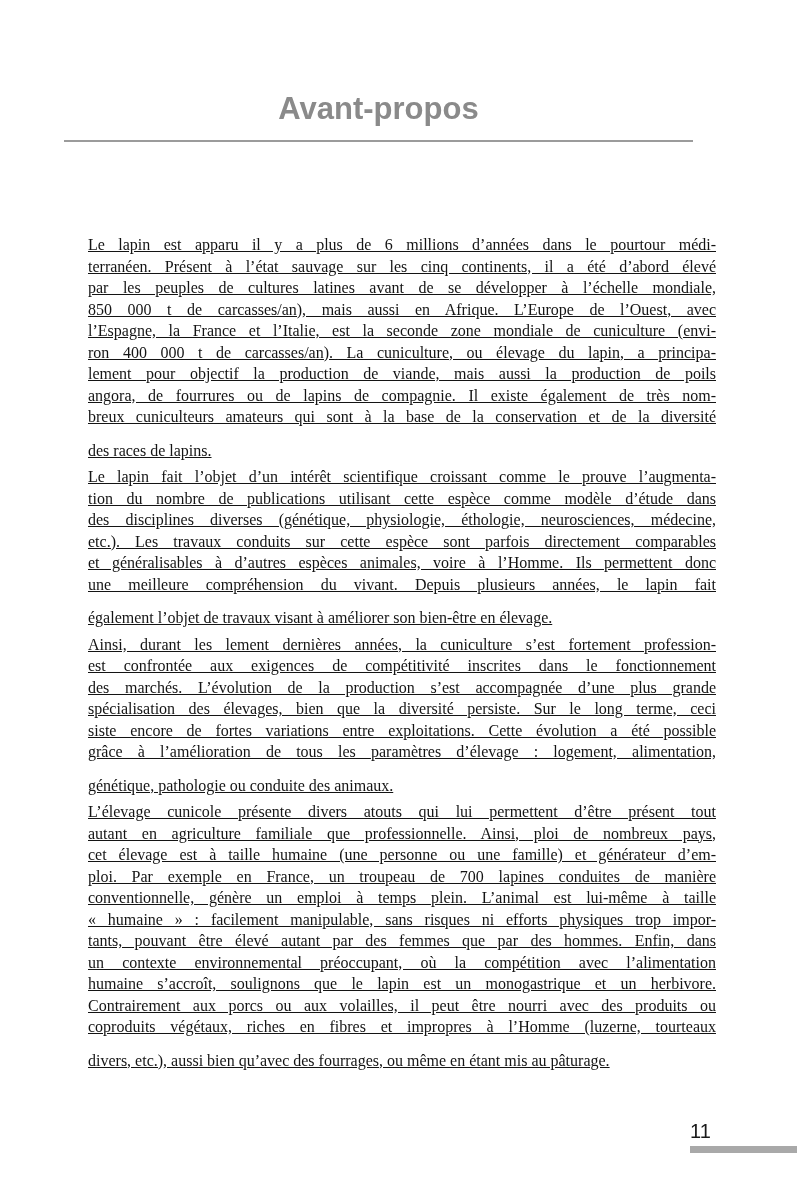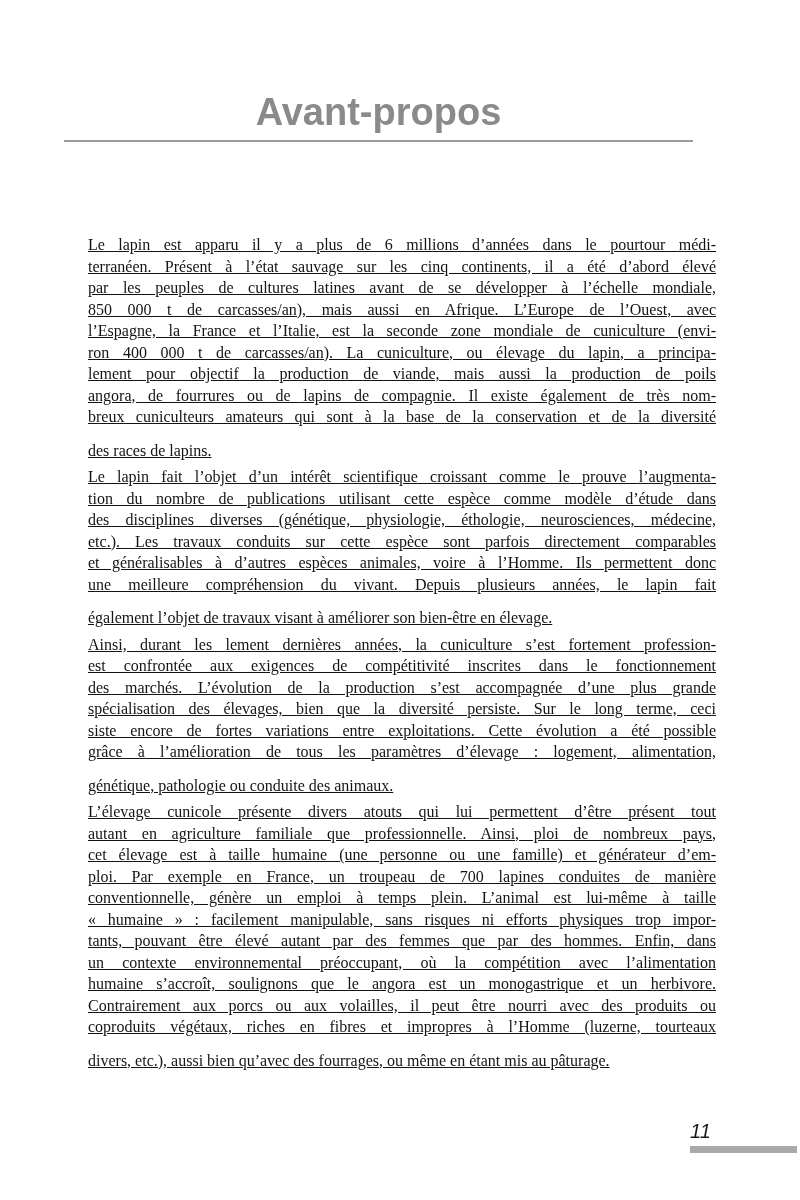--- a/index.html
+++ b/index.html
@@ -15,21 +15,21 @@
     background: #ffffff;
   }
   .title-block {
     position: absolute;
     left: 64px; top: 92px; width: 629px;
     text-align: center;
   }
   .page-title {
     font-family: "Liberation Sans", "DejaVu Sans", sans-serif;
     font-weight: bold;
-    font-size: 38px;
+    font-size: 31px;
     letter-spacing: 0px;
     color: #8a8a8a;
     line-height: 1.1;
   }
   .title-rule {
     position: absolute;
     left: 64px; top: 140px; width: 629px;
     height: 2px;
     background: #9b9b9b;
   }
@@ -47,21 +47,20 @@
     white-space: normal;
     text-decoration: underline;
   }
   .line.last { text-align-last: left; margin-top: 12px; }
   .page-number {
     position: absolute;
     left: 690px; top: 1120px;
     font-family: "Liberation Sans", "DejaVu Sans", sans-serif;
     font-size: 20px;
     color: #1a1a1a;
-    font-style: italic;
   }
   .footer-bar {
     position: absolute;
     left: 690px; top: 1146px;
     width: 107px; height: 7px;
     background: #a9a9a9;
   }
 </style>
 </head>
 <body>
@@ -107,21 +106,21 @@
       </div>
       <div class="paragraph">
         <div class="line">L’élevage cunicole présente divers atouts qui lui permettent d’être présent tout</div>
         <div class="line">autant en agriculture familiale que professionnelle. Ainsi, ploi de nombreux pays,</div>
         <div class="line">cet élevage est à taille humaine (une personne ou une famille) et générateur d’em-</div>
         <div class="line">ploi. Par exemple en France, un troupeau de 700 lapines conduites de manière</div>
         <div class="line">conventionnelle, génère un emploi à temps plein. L’animal est lui-même à taille</div>
         <div class="line">« humaine » : facilement manipulable, sans risques ni efforts physiques trop impor-</div>
         <div class="line">tants, pouvant être élevé autant par des femmes que par des hommes. Enfin, dans</div>
         <div class="line">un contexte environnemental préoccupant, où la compétition avec l’alimentation</div>
-        <div class="line">humaine s’accroît, soulignons que le angora est un monogastrique et un herbivore.</div>
+        <div class="line">humaine s’accroît, soulignons que le lapin est un monogastrique et un herbivore.</div>
         <div class="line">Contrairement aux porcs ou aux volailles, il peut être nourri avec des produits ou</div>
         <div class="line">coproduits végétaux, riches en fibres et impropres à l’Homme (luzerne, tourteaux</div>
         <div class="line last">divers, etc.), aussi bien qu’avec des fourrages, ou même en étant mis au pâturage.</div>
       </div>
     </div>
 
   <div class="page-number">11</div>
 
   <div class="footer-bar"></div>
 

